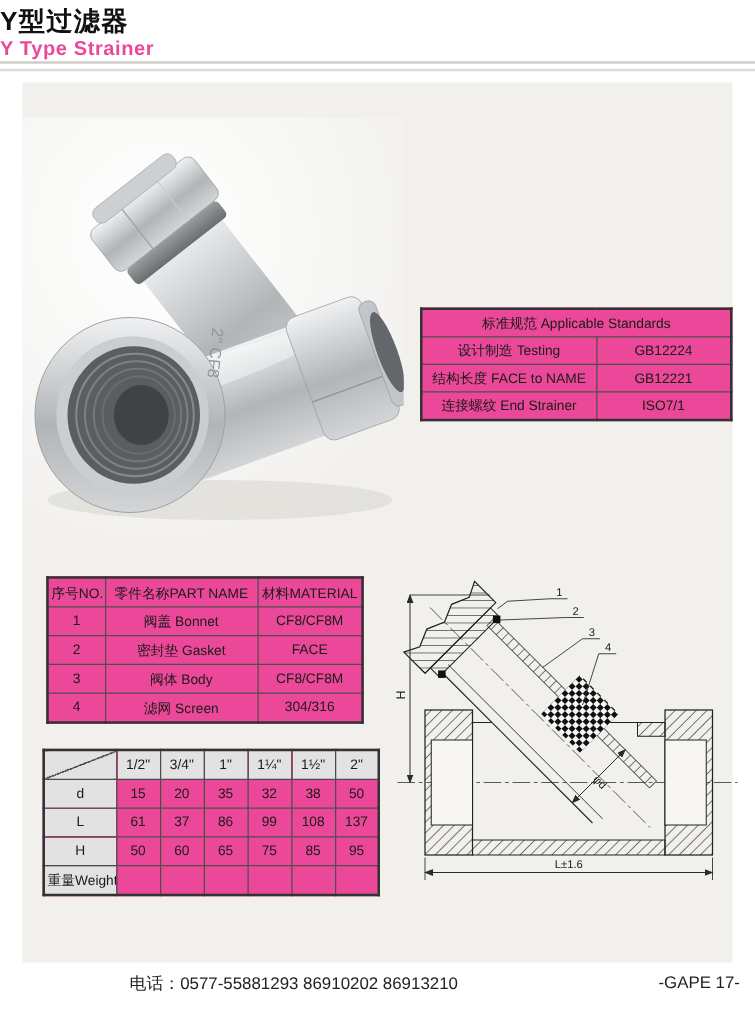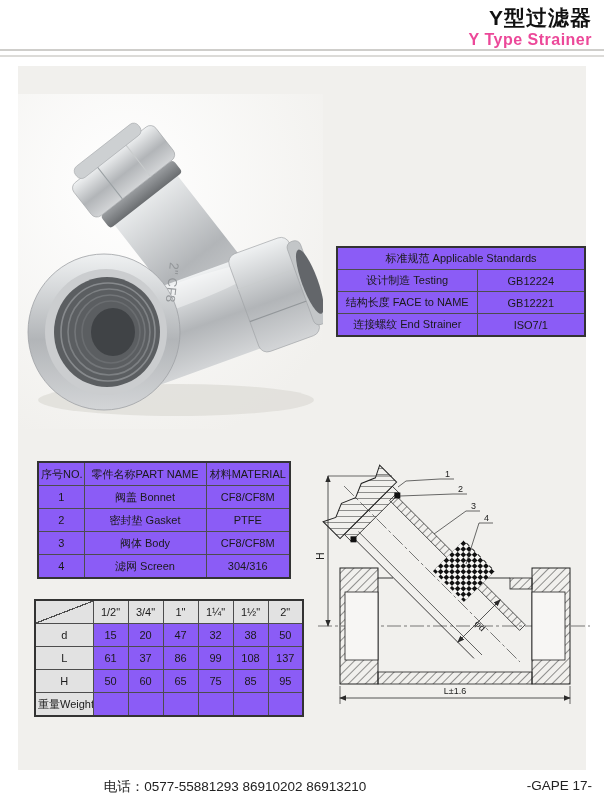--- a/index.html
+++ b/index.html
@@ -1,28 +1,28 @@
 <!DOCTYPE html>
 <html><head>
 <meta charset="utf-8">
 <style>
   html,body{margin:0;padding:0;}
   body{
     width:604px;height:812px;position:relative;background:#ffffff;
     font-family:"Liberation Sans","DejaVu Sans",sans-serif;color:#1a1a1a;
     overflow:hidden;
   }
-  .hdr{position:absolute;top:6px;left:0;right:12px;text-align:right;}
+  .hdr{position:absolute;top:6px;left:0;right:12px;text-align:left;}
   .title-zh{font-size:21px;font-weight:bold;letter-spacing:1px;line-height:24px;color:#111;}
   .title-en{font-size:16px;font-weight:bold;letter-spacing:.5px;line-height:19px;color:#ec4899;}
   .rule{position:absolute;top:49px;left:0;width:604px;height:4px;
         border-top:2px solid #cfcecb;border-bottom:2px solid #dcdbd8;}
   .panel{position:absolute;left:18px;top:66px;width:568px;height:704px;background:#f1f0ed;}
   .abs{position:absolute;}
-  table{border-collapse:collapse;table-layout:fixed;background:#8b5cf6;}
+  table{border-collapse:collapse;table-layout:fixed;background:#ec4899;}
   td{border:1px solid #4d4d4d;text-align:center;vertical-align:middle;
      font-size:11px;padding:0 2px;color:#1a1a1a;white-space:nowrap;overflow:hidden;}
   .std{left:318px;top:180px;width:248px;border:2px solid #333;}
   .std td{height:21px;}
   .parts{left:19px;top:395px;width:252px;border:2px solid #333;}
   .parts td{height:22px;}
   .dims{left:16px;top:533px;width:268px;border:2px solid #333;}
   .dims td{height:22px;}
   .shade{background:#e2e2e2;}
   .diag{background:
@@ -140,21 +140,21 @@
       <td>材料MATERIAL</td>
     </tr>
     <tr>
       <td>1</td>
       <td>阀盖 Bonnet</td>
       <td>CF8/CF8M</td>
     </tr>
     <tr>
       <td>2</td>
       <td>密封垫 Gasket</td>
-      <td>PTFE</td>
+      <td>FACE</td>
     </tr>
     <tr>
       <td>3</td>
       <td>阀体 Body</td>
       <td>CF8/CF8M</td>
     </tr>
     <tr>
       <td>4</td>
       <td>滤网 Screen</td>
       <td>304/316</td>
@@ -179,21 +179,21 @@
       <td class="shade">3/4"</td>
       <td class="shade">1"</td>
       <td class="shade">1¼"</td>
       <td class="shade">1½"</td>
       <td class="shade">2"</td>
     </tr>
     <tr>
       <td class="shade">d</td>
       <td>15</td>
       <td>20</td>
-      <td>47</td>
+      <td>35</td>
       <td>32</td>
       <td>38</td>
       <td>50</td>
     </tr>
     <tr>
       <td class="shade">L</td>
       <td>61</td>
       <td>37</td>
       <td>86</td>
       <td>99</td>

